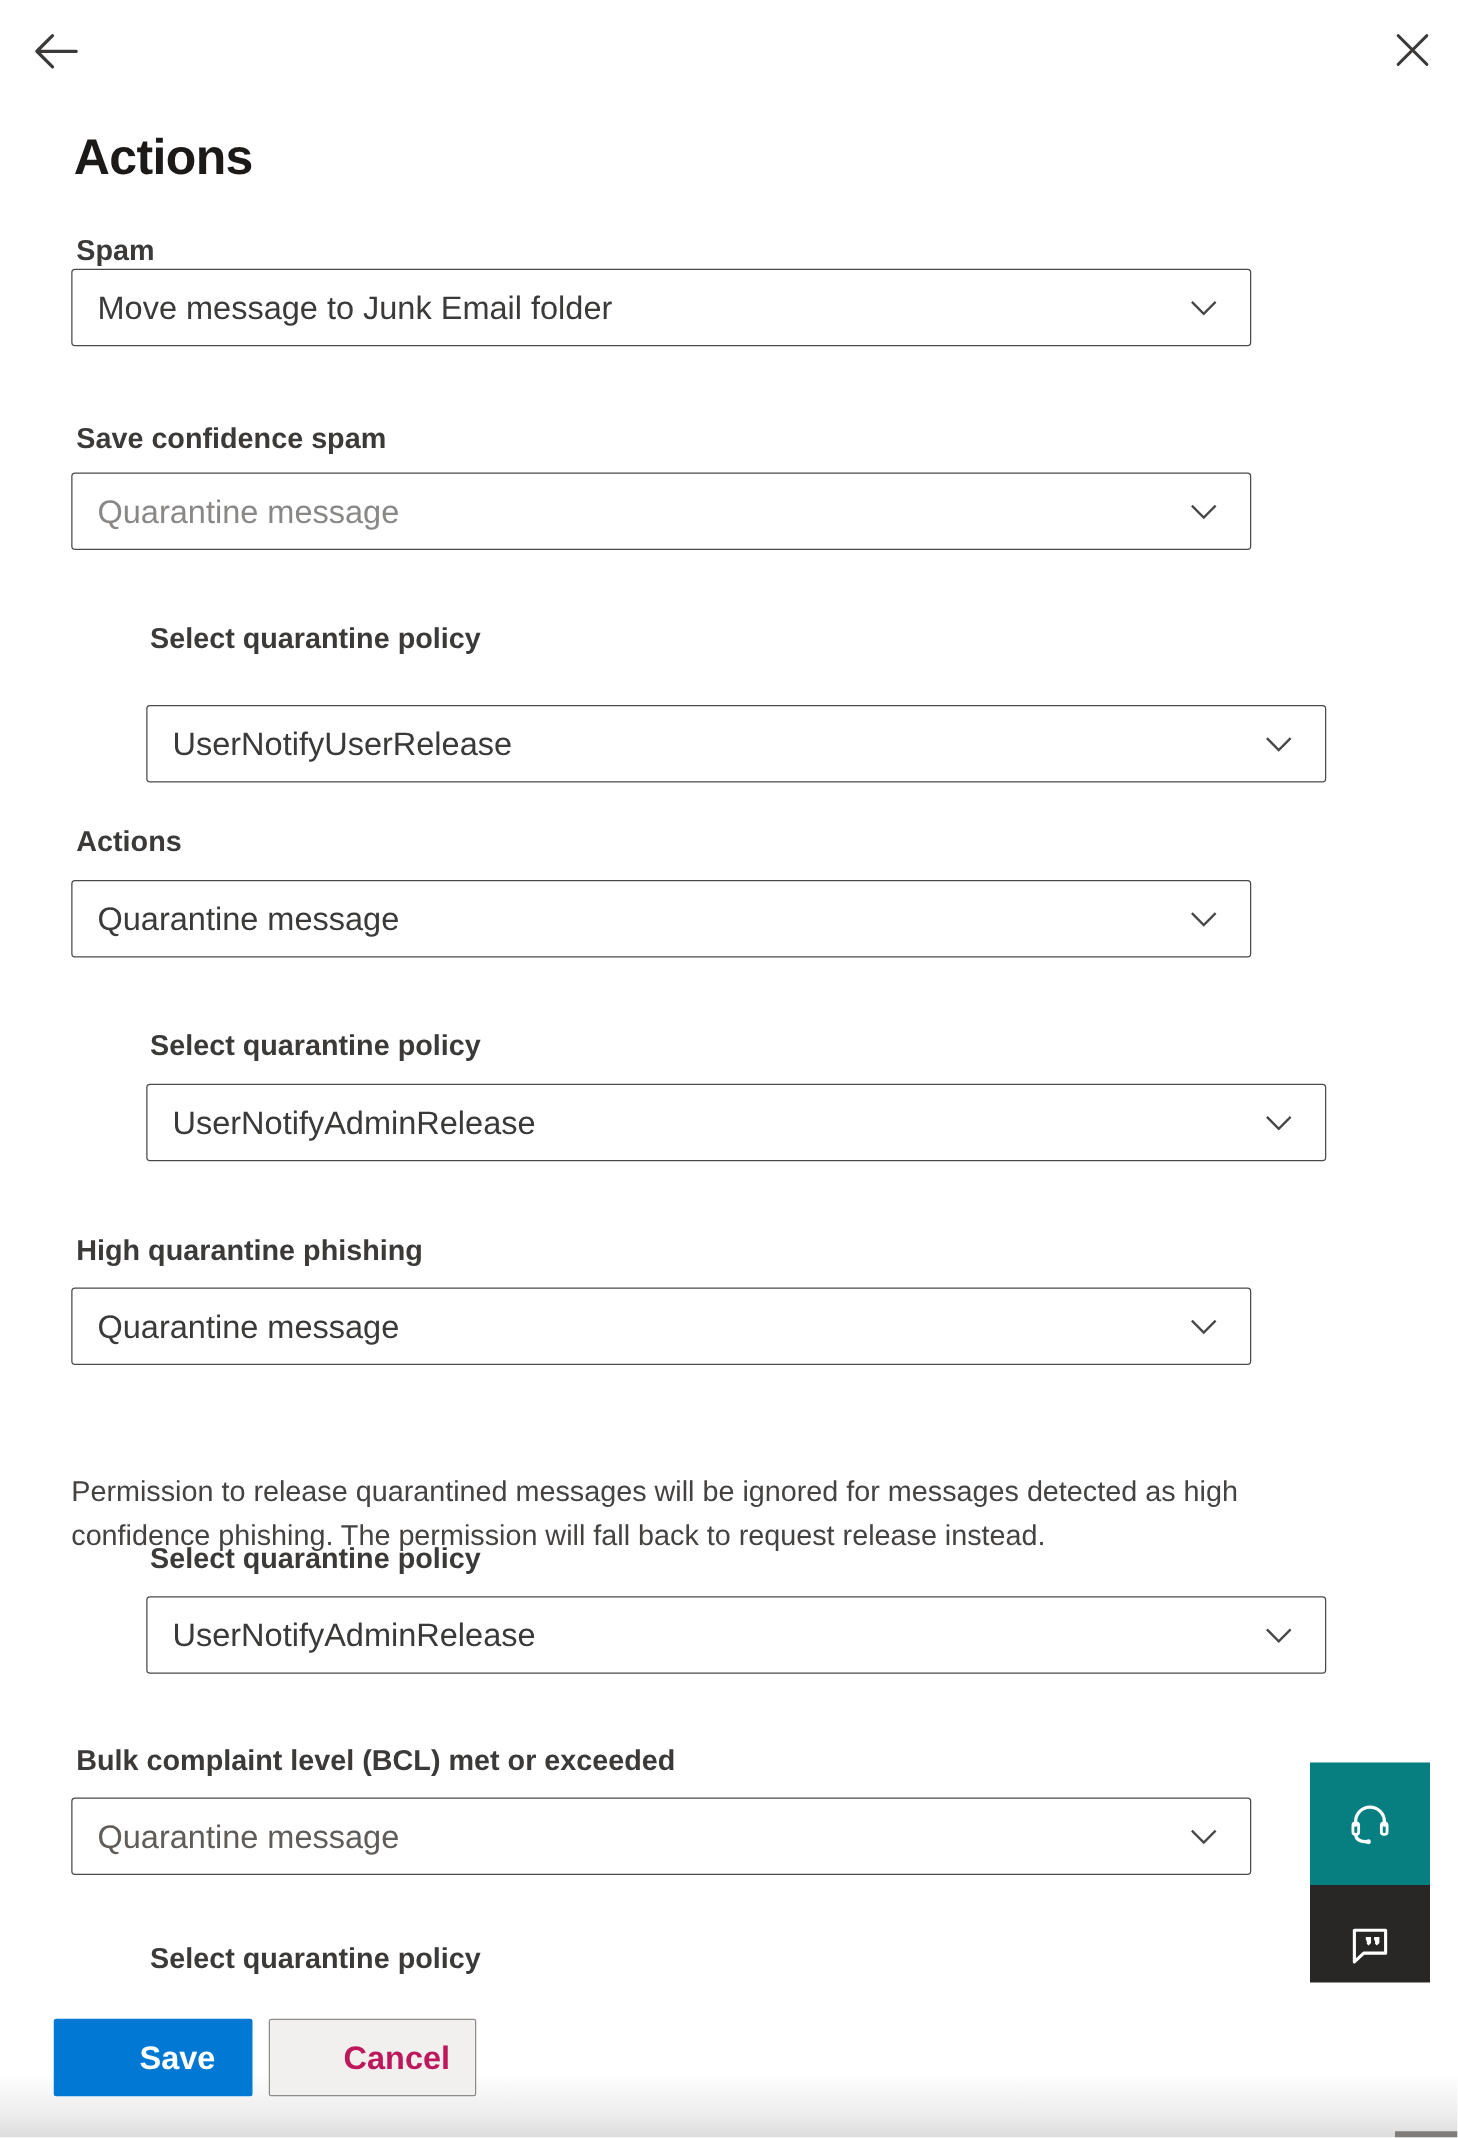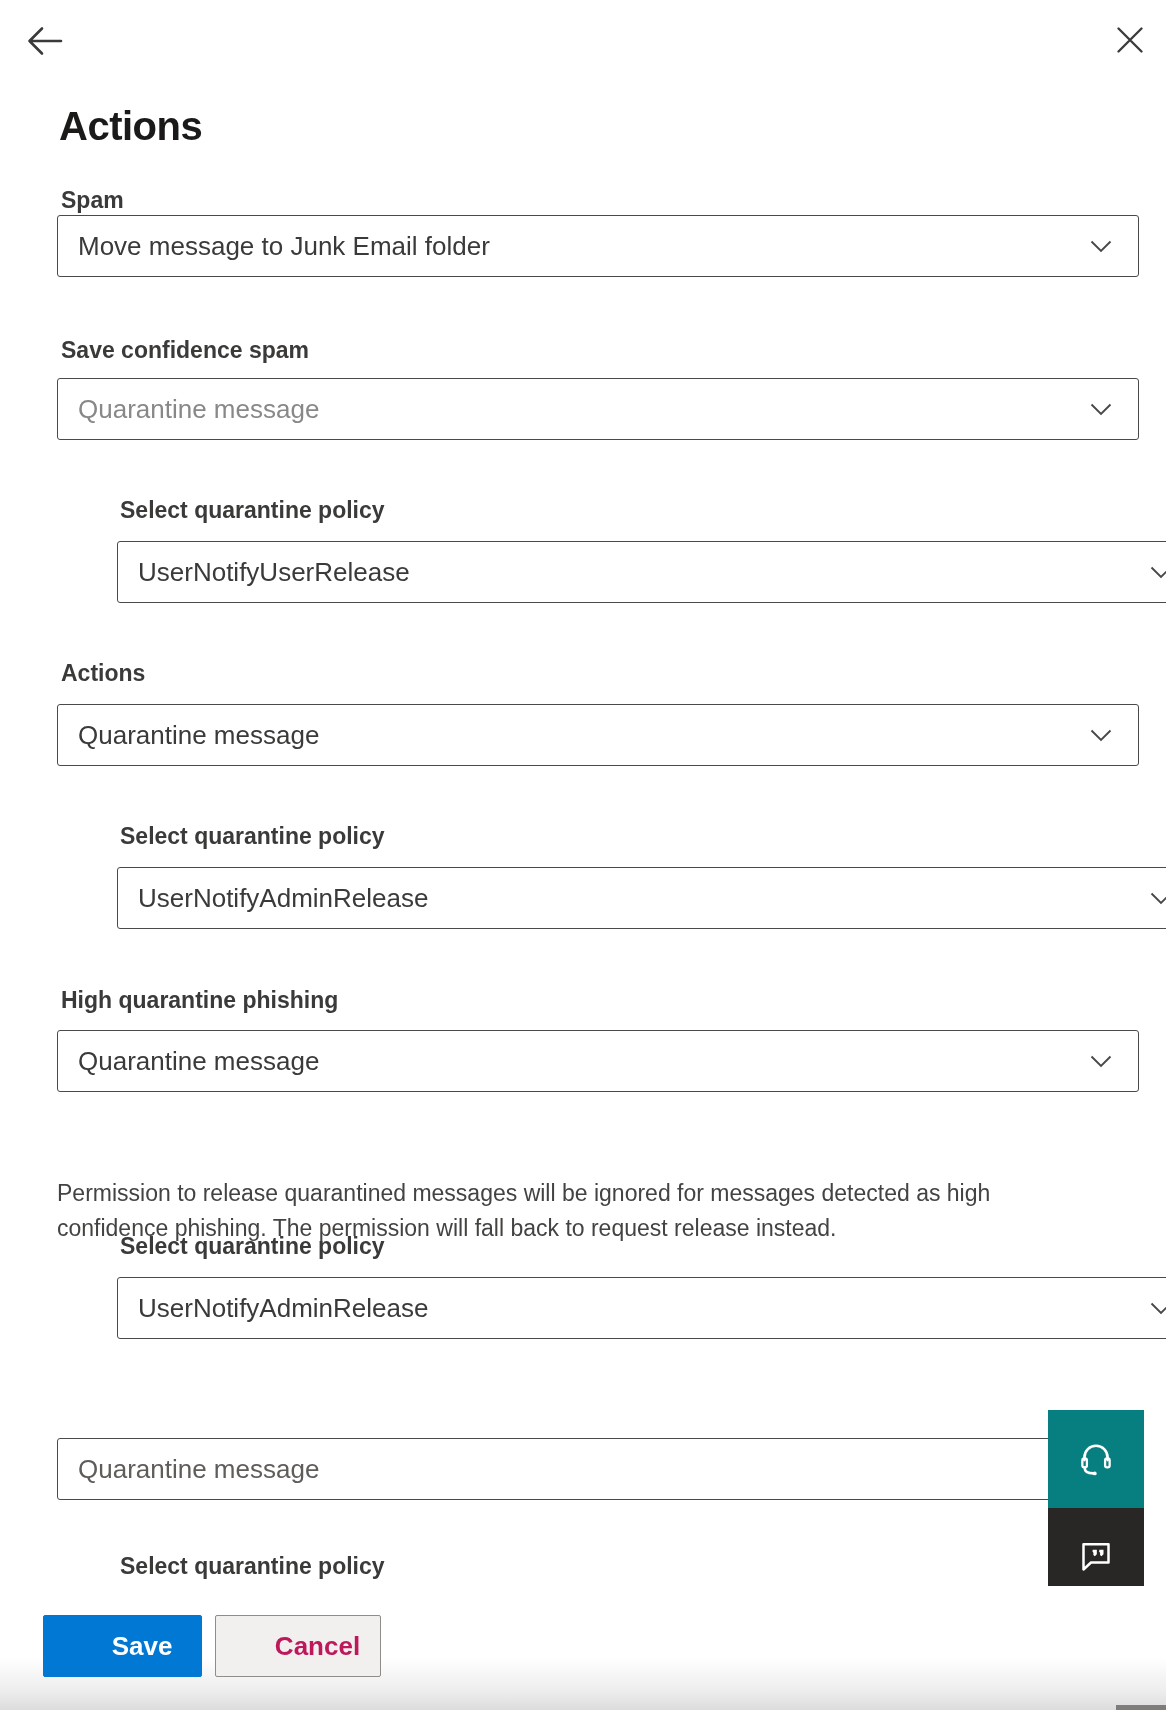--- a/index.html
+++ b/index.html
@@ -29,21 +29,21 @@
 
   
   .field-label {
     position:absolute;
     font-size:23px; font-weight:600; color:#3b3a39;
     white-space:nowrap;
   }
 
   
   .select {
-    position:absolute; width:1082px; height:62px;
+    position:absolute; width:944px; height:62px;
     background:#fff;
     border:1.6px solid #4c4a48; border-radius:3px;
     display:flex; align-items:center;
     padding:0 76px 0 20px;
     cursor:pointer;
   }
   .sel-text { font-size:26px; color:#3b3a39; white-space:nowrap; overflow:hidden; }
   .select.muted .sel-text { color:#8a8886; }
   .select.semi  .sel-text { color:#5f5c5a; }
   .chev { position:absolute; right:26px; top:50%; transform:translateY(-46%); line-height:0; }
@@ -124,21 +124,21 @@
   <div class="select muted" style="left:57px; top:378px;">
     <span class="sel-text">Quarantine message</span>
     <span class="chev">
       <svg width="22" height="13" viewBox="0 0 22 13" fill="none">
           <path d="M1.5 1.5 L11 11 L20.5 1.5" stroke="#4a4846" stroke-width="1.9"></path>
         </svg>
     </span>
   </div>
 
   <div class="field-label" style="left:120px; top:497px;">Select quarantine policy</div>
-  <div class="select" style="left:117px; top:541px;text-align:right;">
+  <div class="select" style="left:117px; top:564px;text-align:right;">
     <span class="sel-text">UserNotifyUserRelease</span>
     <span class="chev">
       <svg width="22" height="13" viewBox="0 0 22 13" fill="none">
           <path d="M1.5 1.5 L11 11 L20.5 1.5" stroke="#4a4846" stroke-width="1.9"></path>
         </svg>
     </span>
   </div>
 
   <div class="field-label" style="left:61px; top:660px;">Actions</div>
   <div class="select" style="left:57px; top:704px;">
@@ -175,20 +175,21 @@
   <div class="field-label" style="left:120px; top:1233px;">Select quarantine policy</div>
   <div class="select" style="left:117px; top:1277px;">
     <span class="sel-text">UserNotifyAdminRelease</span>
     <span class="chev">
       <svg width="22" height="13" viewBox="0 0 22 13" fill="none">
           <path d="M1.5 1.5 L11 11 L20.5 1.5" stroke="#4a4846" stroke-width="1.9"></path>
         </svg>
     </span>
   </div>
 
+  <div class="field-label" style="left:61px; top:1395px;">Bulk complaint level (BCL) met or exceeded</div>
   <div class="select semi" style="left:57px; top:1438px;">
     <span class="sel-text">Quarantine message</span>
     <span class="chev">
       <svg width="22" height="13" viewBox="0 0 22 13" fill="none">
           <path d="M1.5 1.5 L11 11 L20.5 1.5" stroke="#4a4846" stroke-width="1.9"></path>
         </svg>
     </span>
   </div>
 
   <div class="field-label" style="left:120px; top:1553px;">Select quarantine policy</div>

